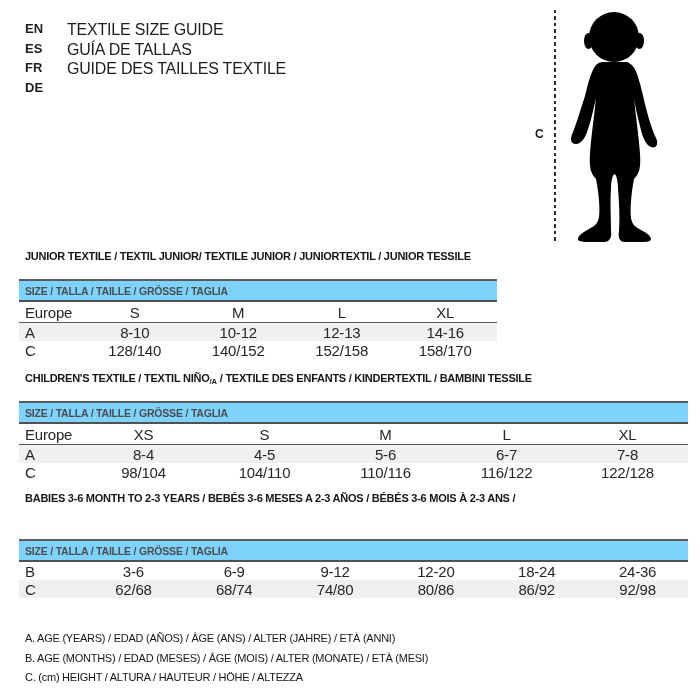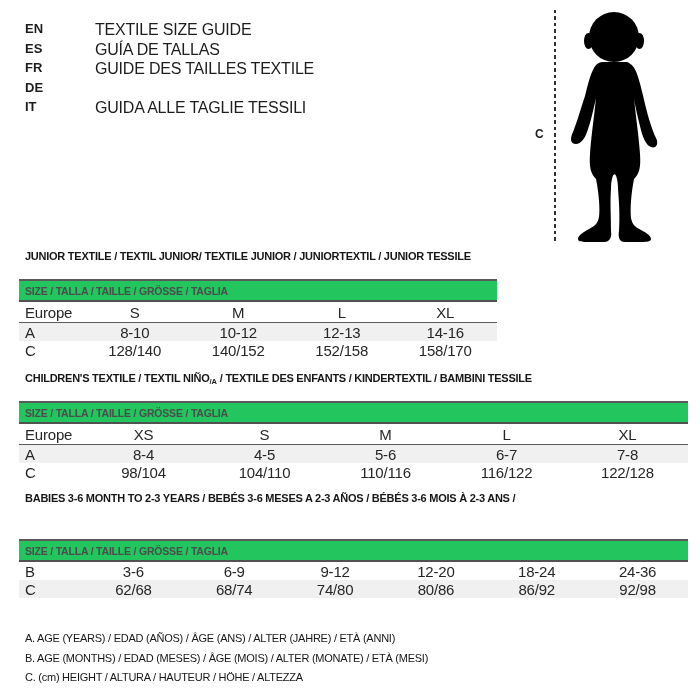--- a/index.html
+++ b/index.html
@@ -5,21 +5,21 @@
   html,body { margin:0; padding:0; }
   body {
     width:700px; height:700px; position:relative; overflow:hidden;
     background:#ffffff;
     font-family:"Liberation Sans", sans-serif;
     -webkit-font-smoothing:antialiased;
   }
 
   
   .lang-list { position:absolute; left:25px; top:21px; }
-  .lang-row { display:flex; height:19.5px; align-items:flex-start;gap:28px; }
+  .lang-row { display:flex; height:19.5px; align-items:flex-start; }
   .lang-code { width:42px; font-weight:700; font-size:13px; color:#1d1d1d; }
   .lang-label { font-weight:400; font-size:16px; color:#1d1d1d; letter-spacing:-0.2px; white-space:nowrap; }
 
   
   .height-line {
     position:absolute; left:554px; top:10px; width:2px; height:232px;
     background:repeating-linear-gradient(to bottom,#2e2e2e 0 3.5px, transparent 3.5px 6.5px);
   }
   .height-label { position:absolute; left:535px; top:127px; font-weight:700; font-size:12px; color:#1d1d1d; }
   .toddler { position:absolute; left:563px; top:8px; }
@@ -31,21 +31,21 @@
   #title2 { top:372px; }
   #title3 { top:489px; }
   .subsc { font-size:7.5px; font-weight:700; vertical-align:-2px; letter-spacing:0; }
 
   
   table.size-table { position:absolute; left:19px; border-collapse:collapse; table-layout:fixed; }
   #table1 { top:279px; width:478px; }
   #table2 { top:401px; width:669px; }
   #table3 { top:539px; width:669px; }
   th.size-bar {
-    background:#22c55e; border-top:2px solid #5a5a5a; border-bottom:2px solid #515151;
+    background:#7dd3fc; border-top:2px solid #5a5a5a; border-bottom:2px solid #515151;
     font-weight:700; font-size:10.5px; color:#4c4c4c; text-align:left;
     padding:2px 0 2px 6px; height:15px; letter-spacing:-0.2px;
   }
   td { font-size:15px; font-weight:400; color:#262626; text-align:center; height:18px; padding:0; letter-spacing:-0.2px; }
   td.lbl { text-align:left; padding-left:6px; }
   tr.col-head td { border-bottom:1px solid #5a5a5a; height:20px; }
   tr.alt { background:#f0f0f0; }
 
   
   .footnotes { position:absolute; left:25px; top:629px; }
@@ -62,24 +62,20 @@
   <div class="lang-row">
     <span class="lang-code">ES</span>
     <span class="lang-label">GUÍA DE TALLAS</span>
   </div>
   <div class="lang-row">
     <span class="lang-code">FR</span>
     <span class="lang-label">GUIDE DES TAILLES TEXTILE</span>
   </div>
   <div class="lang-row">
     <span class="lang-code">DE</span>
-  </div>
-  <div class="lang-row">
-    <span class="lang-code">IT</span>
-    <span class="lang-label">GUIDA ALLE TAGLIE TESSILI</span>
   </div>
 </div>
 
 <div class="height-line"></div>
 <div class="height-label">C</div>
 <svg class="toddler" width="100" height="236" viewBox="0 0 100 236" xmlns="http://www.w3.org/2000/svg">
   <g fill="#000000">
     <ellipse cx="25.5" cy="33" rx="4.5" ry="8"></ellipse>
     <ellipse cx="76.5" cy="33" rx="4.5" ry="8"></ellipse>
     <circle cx="51" cy="29" r="25"></circle>

